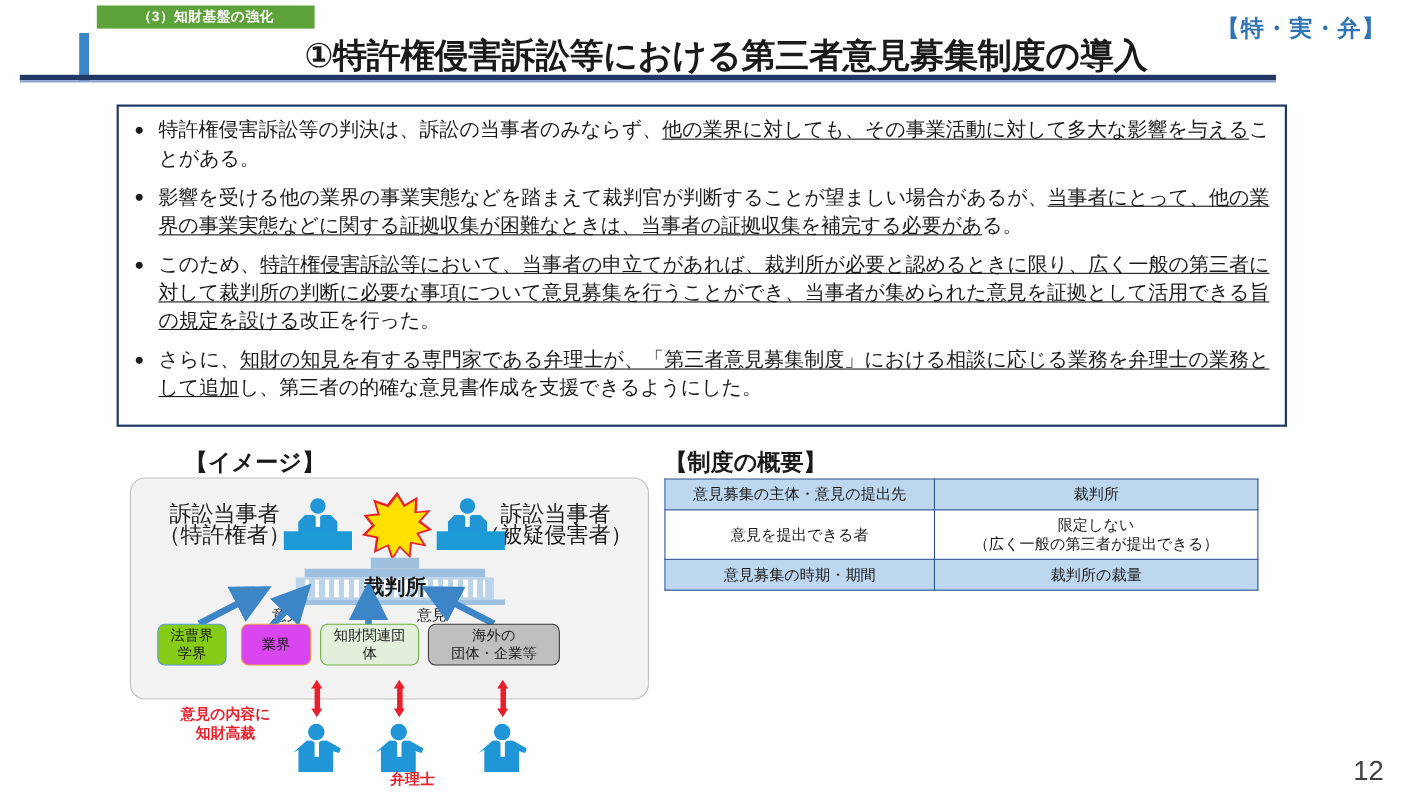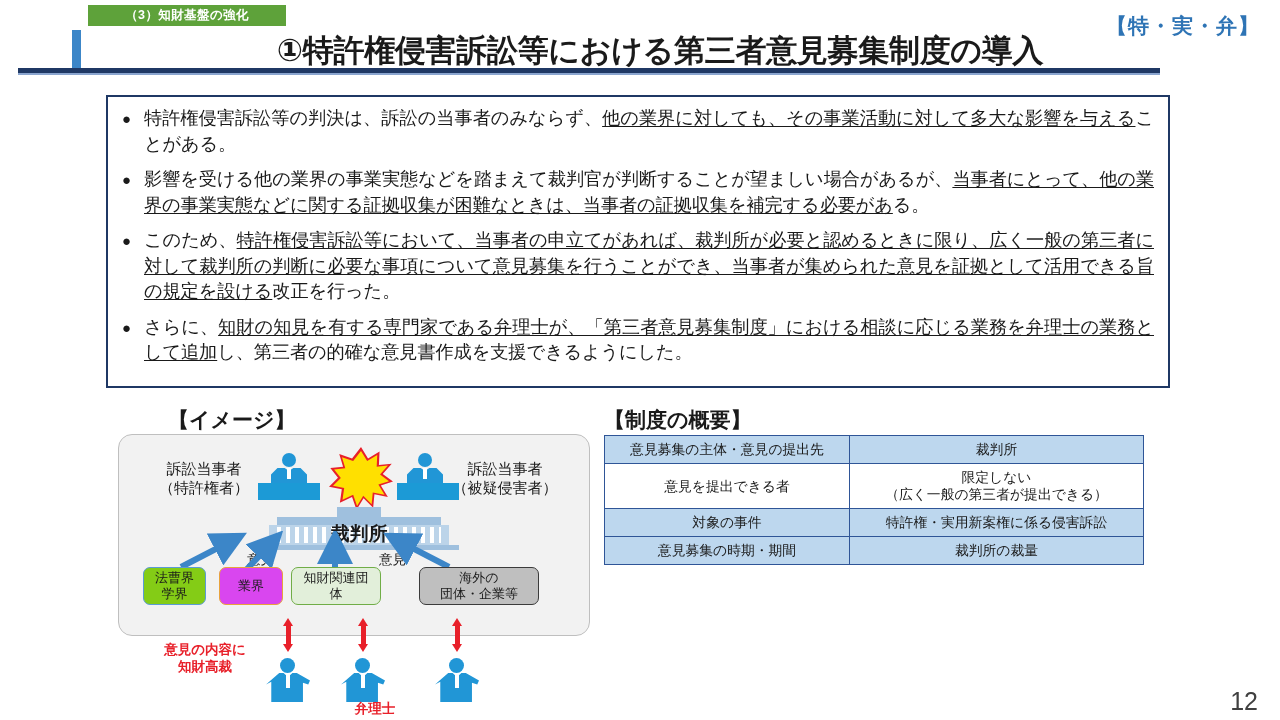--- a/index.html
+++ b/index.html
@@ -54,21 +54,21 @@
   .u{text-decoration:underline;text-underline-offset:2px;}
 
   
   .img-heading{
     position:absolute;left:168px;top:406px;font-size:21px;font-weight:bold;color:#1a1a1a;
   }
   .diagram{
     position:absolute;left:118px;top:434px;width:472px;height:202px;
     background:#f2f2f2;border:1.5px solid #bfbfbf;border-radius:14px;box-sizing:border-box;
   }
-  .d-label{position:absolute;font-size:15px;line-height:19px;color:#1a1a1a;text-align:center;white-space:nowrap;}
+  .d-label{position:absolute;font-size:20px;line-height:19px;color:#1a1a1a;text-align:center;white-space:nowrap;}
   .party-left{left:20px;top:24px;width:130px;}
   .party-right{right:14px;top:24px;width:140px;}
 
   .person{position:absolute;}
   .p-head{width:14px;height:14px;border-radius:50%;background:#2196d6;position:absolute;left:11px;top:0;}
   .p-body{
     position:absolute;left:0;top:15px;width:36px;height:19px;background:#2196d6;
     clip-path:polygon(18% 0,38% 0,50% 16%,62% 0,82% 0,100% 34%,100% 100%,0 100%,0 34%);
   }
   .p-tie{position:absolute;left:16px;top:15px;width:4px;height:11px;background:#ffffff;transform:skewX(0deg);}
@@ -99,21 +99,21 @@
   .opinion-label{position:absolute;font-size:13.5px;color:#1a1a1a;}
 
   .srcbox{
     position:absolute;height:38px;border-radius:7px;box-sizing:border-box;
     display:flex;align-items:center;justify-content:center;text-align:center;
     font-size:13px;line-height:16px;color:#1a1a1a;padding:0 2px;
   }
   .sb1{left:24px;top:132px;width:63px;background:#84cc16;border:1.5px solid #5b9bd5;}
   .sb2{left:100px;top:132px;width:64px;background:#d946ef;border:1.5px solid #e8a33d;}
   .sb3{left:172px;top:132px;width:90px;background:#e2efda;border:1.5px solid #70ad47;}
-  .sb4{left:270px;top:132px;width:120px;background:#bfbfbf;border:1.5px solid #3b3b3b;margin-left:30px;}
+  .sb4{left:270px;top:132px;width:120px;background:#bfbfbf;border:1.5px solid #3b3b3b;}
 
   .consult-text{
     position:absolute;left:150px;top:641px;width:110px;text-align:center;
     font-size:13.5px;font-weight:bold;line-height:17px;color:#e8202a;
   }
   .benrishi-text{
     position:absolute;left:330px;top:700px;width:90px;text-align:center;
     font-size:13.5px;font-weight:bold;color:#e8202a;
   }
   .red-arrow{position:absolute;width:11px;height:34px;}
@@ -309,24 +309,20 @@
         <td>裁判所</td>
       </tr>
       <tr class="r-plain">
         <td class="k">意見を提出できる者</td>
         <td>
           <div>限定しない</div>
           <div>（広く一般の第三者が提出できる）</div>
         </td>
       </tr>
       <tr class="r-tint">
-        <td class="k">対象の事件</td>
-        <td>特許権・実用新案権に係る侵害訴訟</td>
-      </tr>
-      <tr class="r-tint">
         <td class="k">意見募集の時期・期間</td>
         <td>裁判所の裁量</td>
       </tr>
     </tbody>
   </table>
 
   <div class="page-num">12</div>
 </div>
 
 </body></html>

